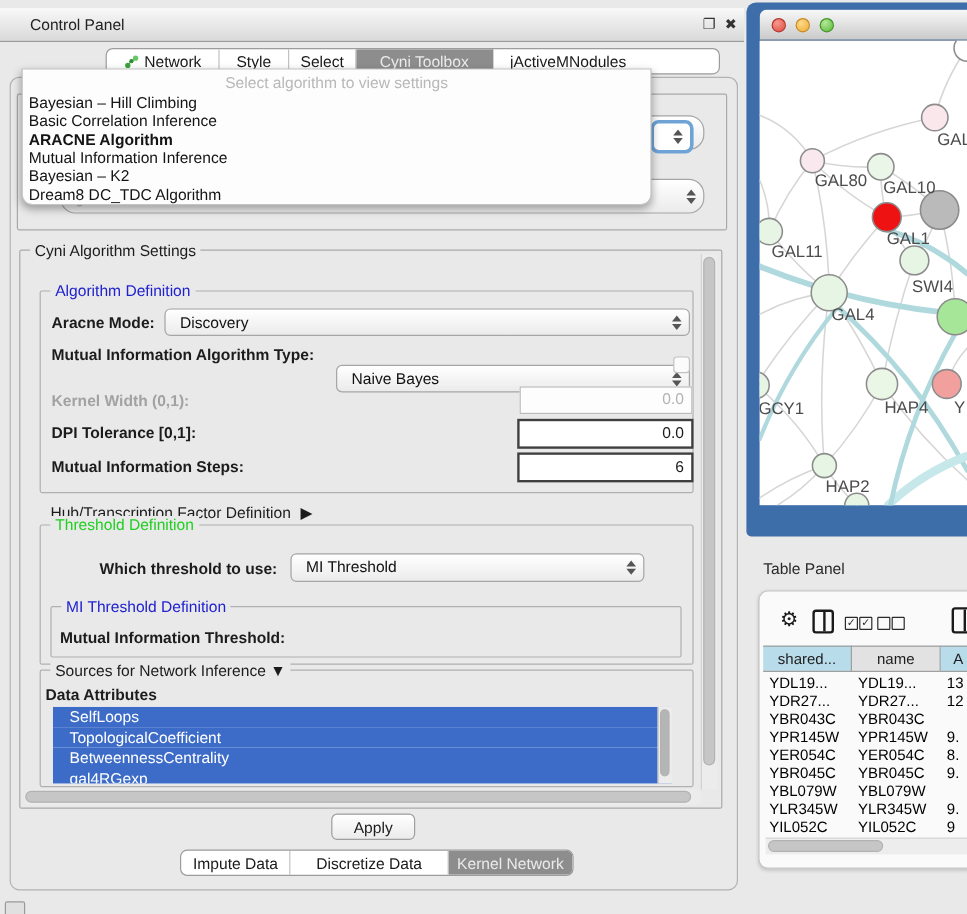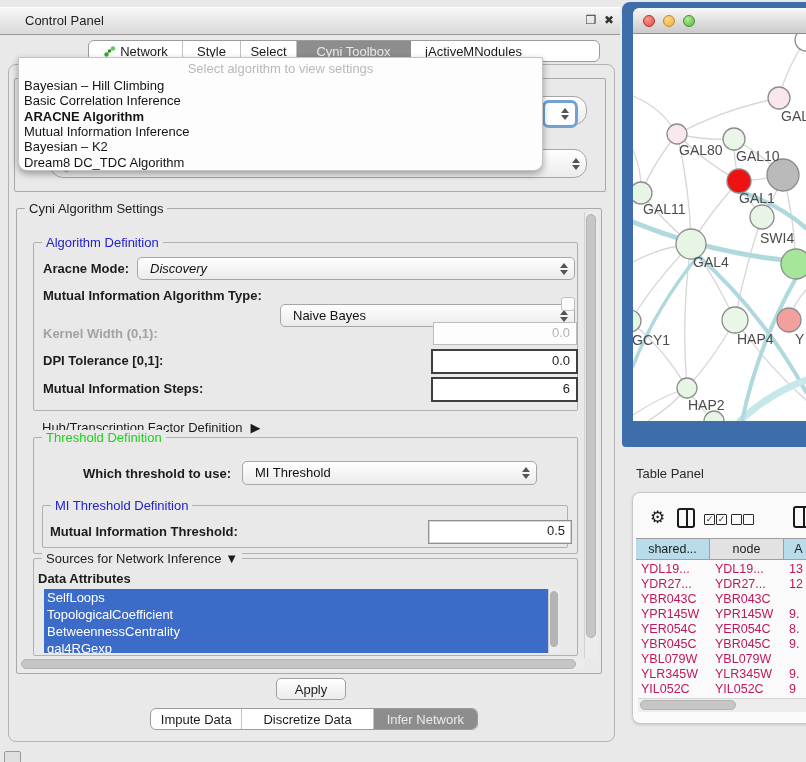--- a/index.html
+++ b/index.html
@@ -34,41 +34,41 @@
   .field.en{border:2px solid #3f3f3f;}
   .field.dis{border:1px solid #bcbcbc;color:#b3b3b3;background:#fdfdfd;}
   .field.soft{border:1px solid #8f8f8f;box-shadow:inset 0 0 0 1px #d9d9d9;}
   .popup{left:18px;top:57px;width:523px;height:112px;background:#fdfdfd;border:1px solid #c4c4c4;
          border-radius:0 0 9px 9px;box-shadow:0 3px 7px rgba(0,0,0,0.35);z-index:20;}
   .popup .ph{position:absolute;left:0;top:3px;width:100%;text-align:center;color:#b8b8b8;font-size:13px;}
   .popup .item{position:absolute;left:5px;font-size:13px;color:#141414;white-space:nowrap;}
   .scroll-v{position:absolute;background:#ececec;border-left:1px solid #d2d2d2;}
   .thumb{position:absolute;background:#c6c6c6;border:1px solid #b2b2b2;border-radius:6px;box-sizing:border-box;}
   .listbox{position:absolute;background:#fff;overflow:hidden;}
-  .listbox .row{height:17px;line-height:17px;padding-left:3px;font-size:13px;color:#fff;background:#3d6cc8;white-space:nowrap;}
+  .listbox .row{height:17px;line-height:17px;padding-left:14px;font-size:13px;color:#fff;background:#3d6cc8;white-space:nowrap;}
   .applybtn{position:absolute;background:linear-gradient(#ffffff,#ebebeb);border:1px solid #9f9f9f;border-radius:5px;
             font-size:13px;text-align:center;box-sizing:border-box;padding-top:3px;}
   
   .netframe{left:622px;top:2px;width:184px;height:445px;background:#3d6ea9;border-top-left-radius:8px;border-bottom-left-radius:4px;}
   .nettitle{left:633px;top:8px;width:173px;height:25px;background:linear-gradient(#f8f8f8,#cacaca);
             border-top-left-radius:6px;border-bottom:1px solid #8e8e8e;}
   .light{position:absolute;top:7px;width:12px;height:12px;border-radius:50%;box-sizing:border-box;}
   .canvas{left:633px;top:34px;width:173px;height:387px;background:#fff;}
   .tpanel-title{left:636px;top:466px;font-size:13px;color:#2a2a2a;}
   .twin{left:632px;top:492px;width:180px;height:230px;background:#fafafa;border:1px solid #c6c6c6;border-radius:8px;
         box-shadow:0 1px 3px rgba(0,0,0,0.15);}
   .ticon{position:absolute;color:#1a1a1a;}
   .colicon{position:absolute;width:14px;height:16px;border:2px solid #1a1a1a;border-radius:3px;}
   .colicon:before{content:"";position:absolute;left:50%;top:0;width:2px;height:100%;background:#1a1a1a;}
   .cbx{position:absolute;width:9px;height:9px;border:1.5px solid #2a2a2a;border-radius:1px;font-size:9px;line-height:8px;text-align:center;color:#2a2a2a;}
   .grid{position:absolute;font-size:12.5px;}
   .hcell{position:absolute;height:22px;box-sizing:border-box;border:1px solid #9f9f9f;border-left:none;
          text-align:center;padding-top:3px;background:#e2e2e2;overflow:hidden;}
   .hcell.hl{background:#b9dcea;}
-  .tcell{position:absolute;height:15px;padding-top:1px;box-sizing:border-box;overflow:hidden;white-space:nowrap;color:#be185d;}
+  .tcell{position:absolute;height:15px;padding-top:1px;box-sizing:border-box;overflow:hidden;white-space:nowrap;color:#000000;}
   .hub-arrow{display:inline-block;margin-left:8px;font-size:13px;}
   .netcombo-behind{z-index:5;}
 </style>
 </head>
 <body>
 
 <div id="root">
 
   <div class="abs titlebar">
     <span class="wtitle">Control Panel</span>
@@ -133,21 +133,21 @@
   </div>
 
   <div class="scroll-v" style="left:584px;top:212px;width:13px;height:446px;">
     <div class="thumb" style="left:1px;top:2px;width:10px;height:424px;"></div>
   </div>
 
   <div class="groupbox" style="left:33px;top:242px;width:543px;height:167px;border-color:#b0b0b0;">
     <span class="gtitle blue">Algorithm Definition</span>
   </div>
   <span class="lbl" style="left:43px;top:261px;">Aracne Mode:</span>
-  <div class="combo" style="left:137px;top:257px;width:438px;height:23px;font-style:italic;">
+  <div class="combo" style="left:137px;top:257px;width:438px;height:23px;">
     <span class="ctext">Discovery</span>
     <span class="spin"></span>
   </div>
   <span class="lbl" style="left:43px;top:288px;">Mutual Information Algorithm Type:</span>
   <div class="combo" style="left:280px;top:284px;width:295px;height:23px;margin-top:20px;">
     <span class="ctext">Naive Bayes</span>
     <span class="spin"></span>
   </div>
   <span class="abs" style="left:561px;top:297px;width:14px;height:14px;border:1.5px solid #c2c2c2;border-radius:3px;background:#fbfbfb;box-sizing:border-box;"></span>
   <span class="lbl dis" style="left:43px;top:326px;">Kernel Width (0,1):</span>
@@ -166,21 +166,20 @@
   </div>
   <span class="lbl" style="left:83px;top:466px;">Which threshold to use:</span>
   <div class="combo" style="left:242px;top:461px;width:295px;height:24px;">
     <span class="ctext">MI Threshold</span>
     <span class="spin"></span>
   </div>
   <div class="groupbox" style="left:42px;top:505px;width:524px;height:41px;border-color:#b0b0b0;">
     <span class="gtitle blue">MI Threshold Definition</span>
   </div>
   <span class="lbl" style="left:50px;top:524px;">Mutual Information Threshold:</span>
-  <div class="field soft" style="left:428px;top:520px;width:144px;height:24px;">0.5</div>
 
   <div class="groupbox" style="left:33px;top:558px;width:543px;height:96px;border-color:#b0b0b0;">
     <span class="gtitle"><span>Sources for Network Inference</span> <span>▼</span></span>
   </div>
   <span class="lbl" style="left:38px;top:571px;">Data Attributes</span>
   <div class="listbox" style="left:44px;top:589px;width:516px;height:64px;" id="attrList">
       <div class="row">SelfLoops</div>
       <div class="row">TopologicalCoefficient</div>
       <div class="row">BetweennessCentrality</div>
       <div class="row">gal4RGexp</div>
@@ -196,21 +195,21 @@
   <div class="applybtn" style="left:276px;top:678px;width:70px;height:22px;">Apply</div>
 
   <div class="abs seg" style="left:150px;top:708px;width:328px;" id="bottomTabs">
       <div class="tab" style="width: 92px;">
         <span>Impute Data</span>
       </div>
       <div class="tab" style="width: 132px;">
         <span>Discretize Data</span>
       </div>
       <div class="tab sel" style="width: 104px;">
-        <span>Infer Network</span>
+        <span>Kernel Network</span>
       </div>
     </div>
 
   <div class="abs" style="left:4px;top:751px;width:15px;height:13px;background:#e0e0e0;border:1px solid #9a9a9a;border-radius:2px;"></div>
 
   <div class="abs netframe"></div>
   <div class="abs nettitle">
     <span class="light" style="left:10px;background:radial-gradient(circle at 35% 30%,#f59a8e,#e14a41);border:1px solid #b5352c;"></span>
     <span class="light" style="left:30px;background:radial-gradient(circle at 35% 30%,#fbd98a,#f0ad35);border:1px solid #c6891f;"></span>
     <span class="light" style="left:50px;background:radial-gradient(circle at 35% 30%,#b5e79a,#58bb38);border:1px solid #3f9424;"></span>
@@ -286,21 +285,21 @@
   <span class="ticon" style="left:650px;top:507px;font-size:17px;">⚙</span>
   <span class="colicon" style="left:677px;top:508px;"></span>
   <span class="cbx" style="left:704px;top:514px;">✓</span>
   <span class="cbx" style="left:716px;top:514px;">✓</span>
   <span class="cbx" style="left:731px;top:514px;"></span>
   <span class="cbx" style="left:743px;top:514px;"></span>
   <span class="colicon" style="left:793px;top:506px;width:15px;height:18px;"></span>
 
   <div class="grid" id="tableGrid">
       <div class="hcell hl" style="left: 636px; top: 538px; width: 74px;">shared...</div>
-      <div class="hcell" style="left: 710px; top: 538px; width: 74px;">node</div>
+      <div class="hcell" style="left: 710px; top: 538px; width: 74px;">name</div>
       <div class="hcell hl" style="left: 784px; top: 538px; width: 30px;">A</div>
       <div class="tcell" style="left: 641px; top: 561px; width: 70px;">YDL19...</div>
       <div class="tcell" style="left: 715px; top: 561px; width: 70px;">YDL19...</div>
       <div class="tcell" style="left: 789px; top: 561px; width: 26px;">13</div>
       <div class="tcell" style="left: 641px; top: 576px; width: 70px;">YDR27...</div>
       <div class="tcell" style="left: 715px; top: 576px; width: 70px;">YDR27...</div>
       <div class="tcell" style="left: 789px; top: 576px; width: 26px;">12</div>
       <div class="tcell" style="left: 641px; top: 591px; width: 70px;">YBR043C</div>
       <div class="tcell" style="left: 715px; top: 591px; width: 70px;">YBR043C</div>
       <div class="tcell" style="left: 789px; top: 591px; width: 26px;"></div>

